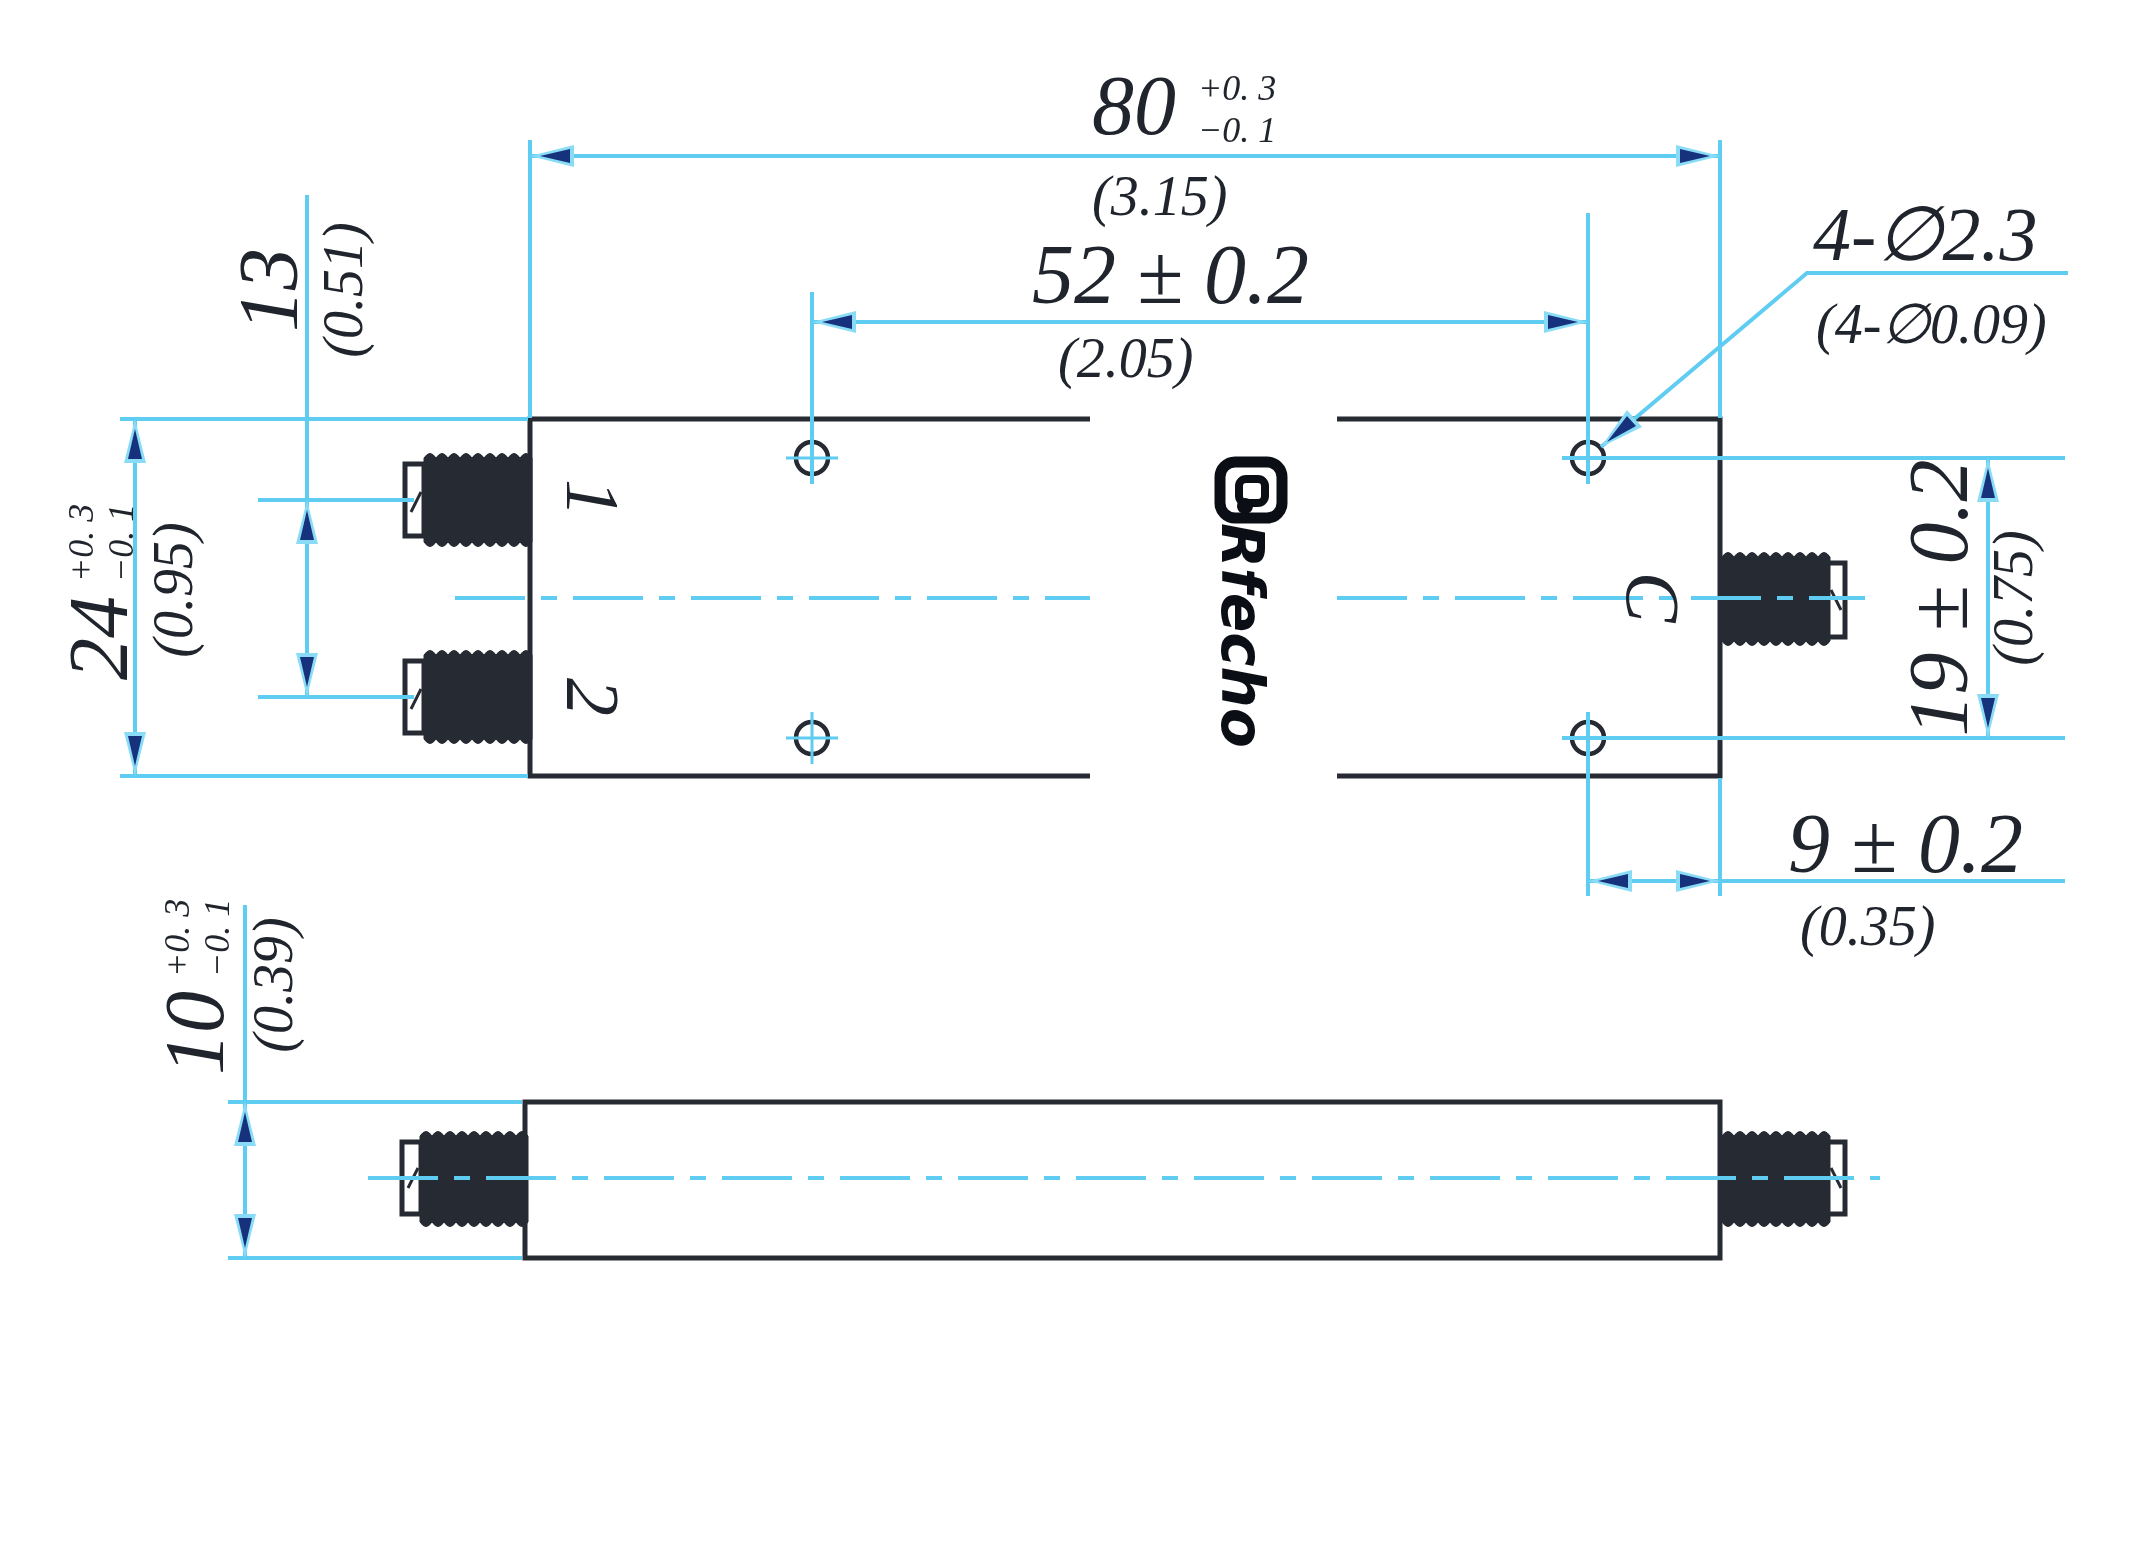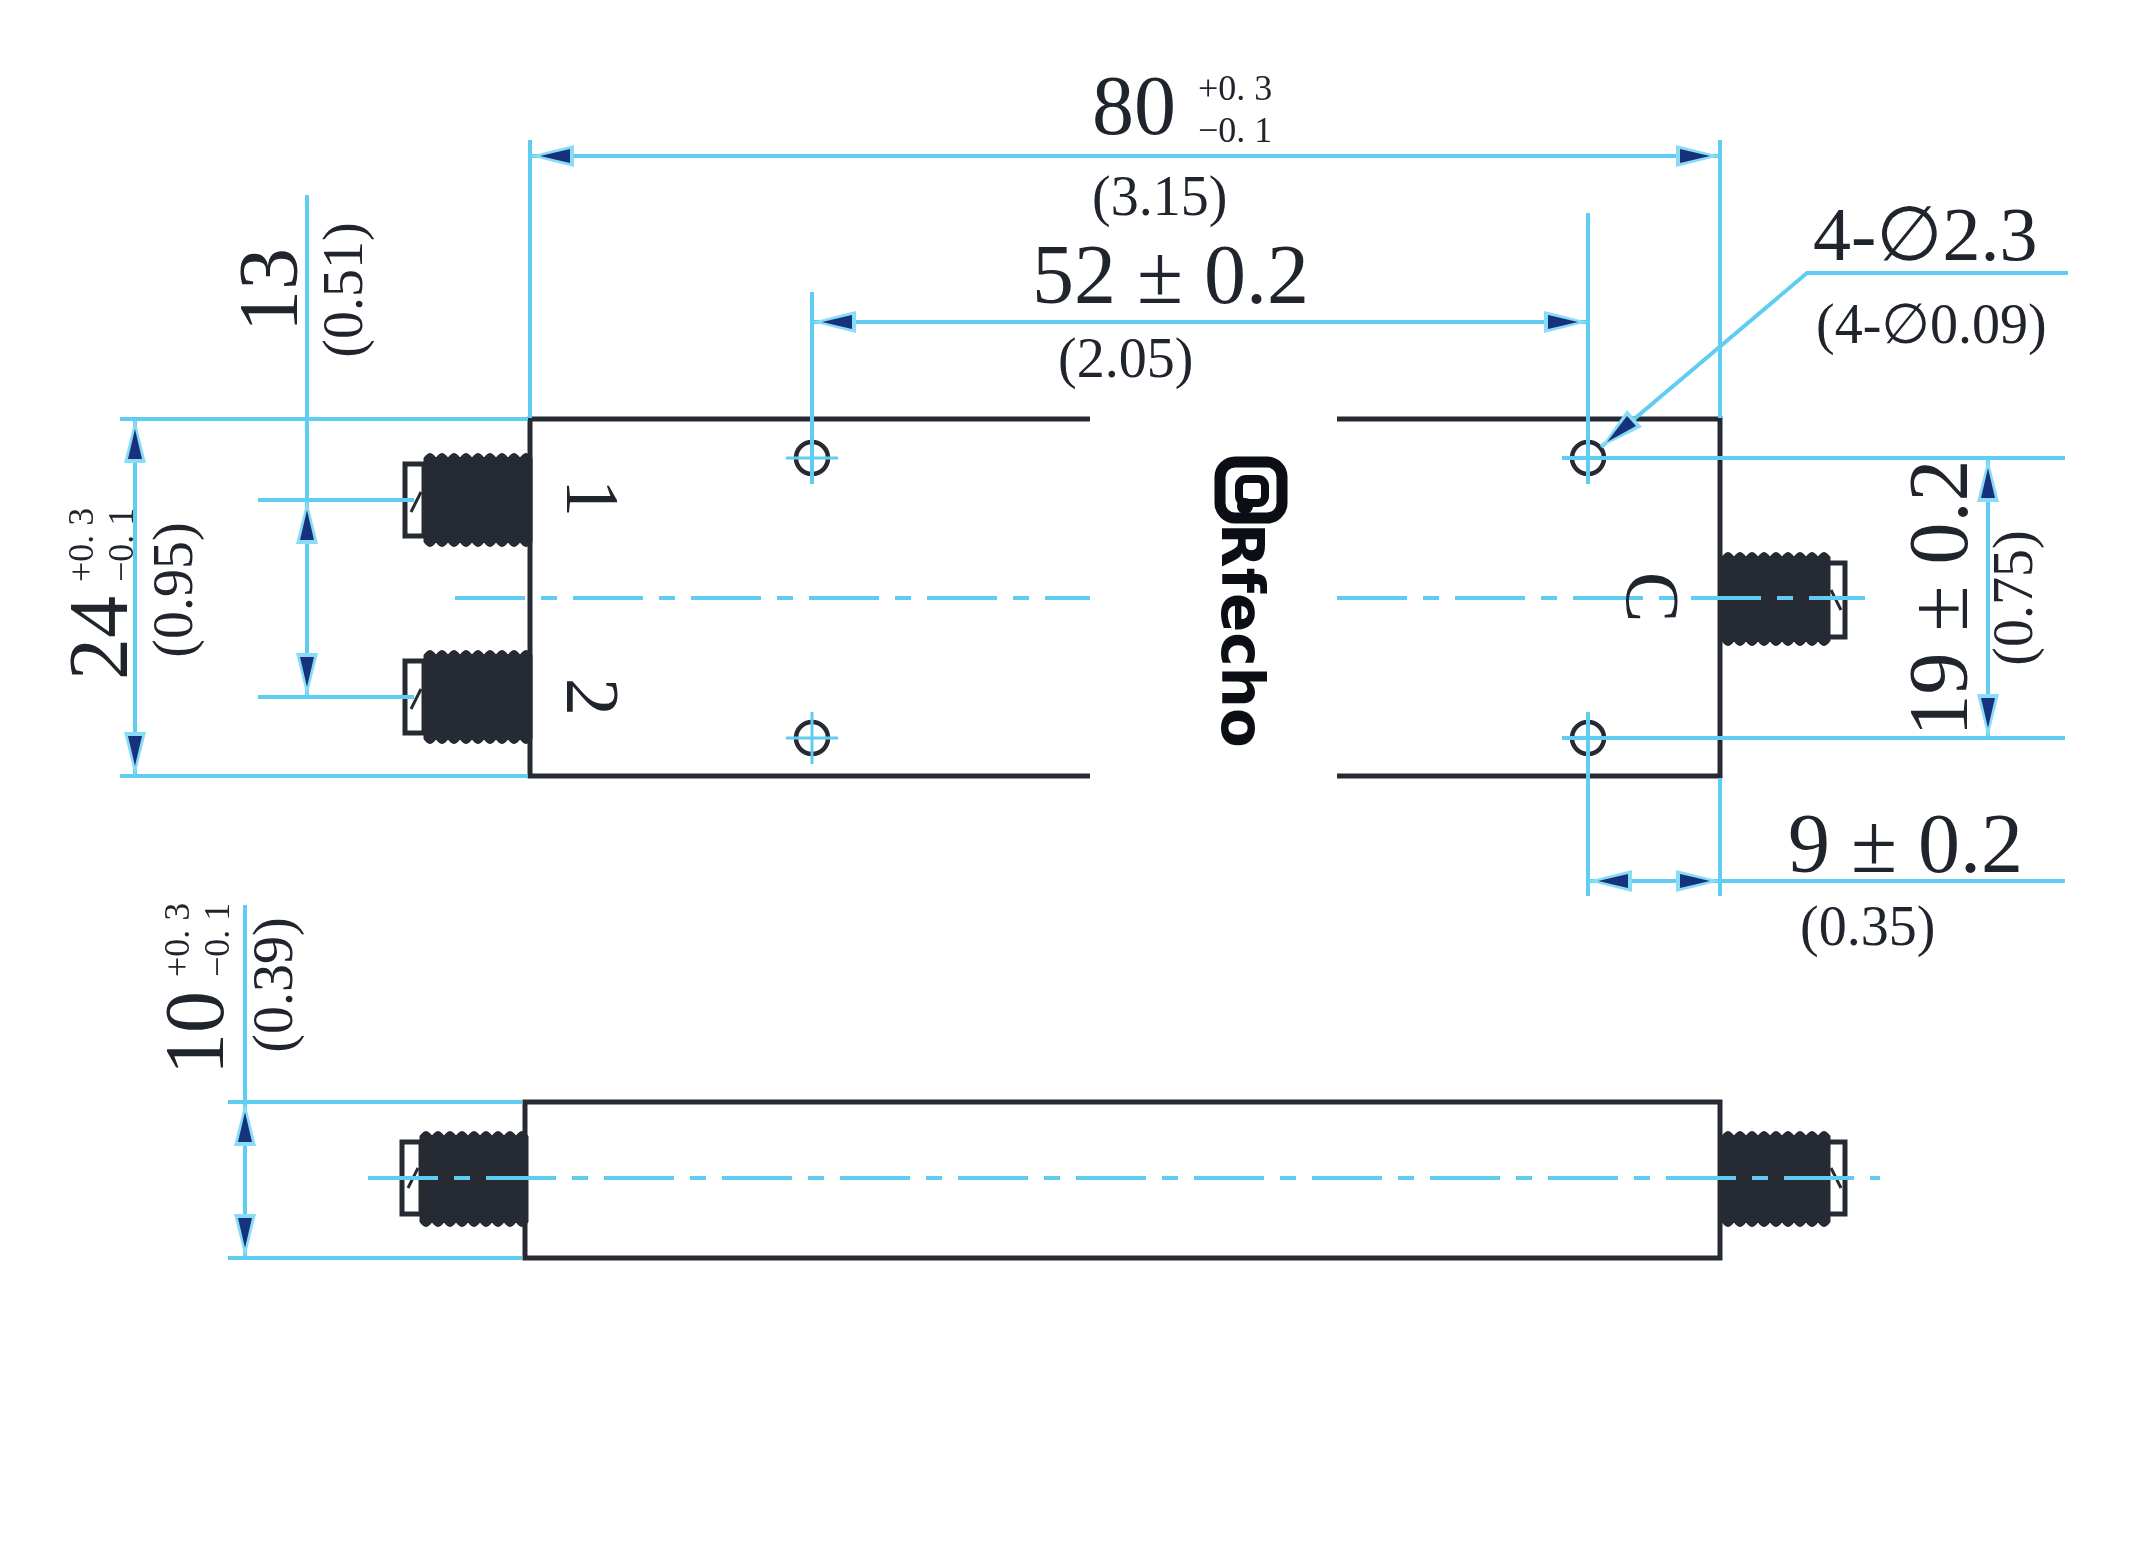--- a/index.html
+++ b/index.html
@@ -1,16 +1,16 @@
 <!DOCTYPE html>
 <html><head>
 <meta charset="utf-8">
 <style>
   html,body{margin:0;padding:0;background:#ffffff;}
-  .stage{position:relative;width:2129px;height:1504px;background:#ffffff;overflow:hidden;}
+  .stage{position:relative;width:2129px;height:1504px;background:#ffffff;overflow:hidden;font-style:italic;}
   svg{display:block;}
   .cl{stroke:#5ecdf1;stroke-width:4;fill:none;stroke-linecap:butt;}
   .cl-thin{stroke:#5ecdf1;stroke-width:3;fill:none;}
   .center{stroke:#5ecdf1;stroke-width:4;fill:none;stroke-dasharray:70 16 16 16;}
   .body-line{stroke:#262a33;stroke-width:5;fill:none;}
   .body-fill{stroke:#262a33;stroke-width:5;fill:#ffffff;}
   .thread{fill:#262a33;stroke:#262a33;stroke-width:1;}
   .cap{fill:#ffffff;stroke:#262a33;stroke-width:5;}
   .cap-tick{stroke:#262a33;stroke-width:3;fill:none;}
   .hole{fill:#ffffff;stroke:#262a33;stroke-width:4.5;}

